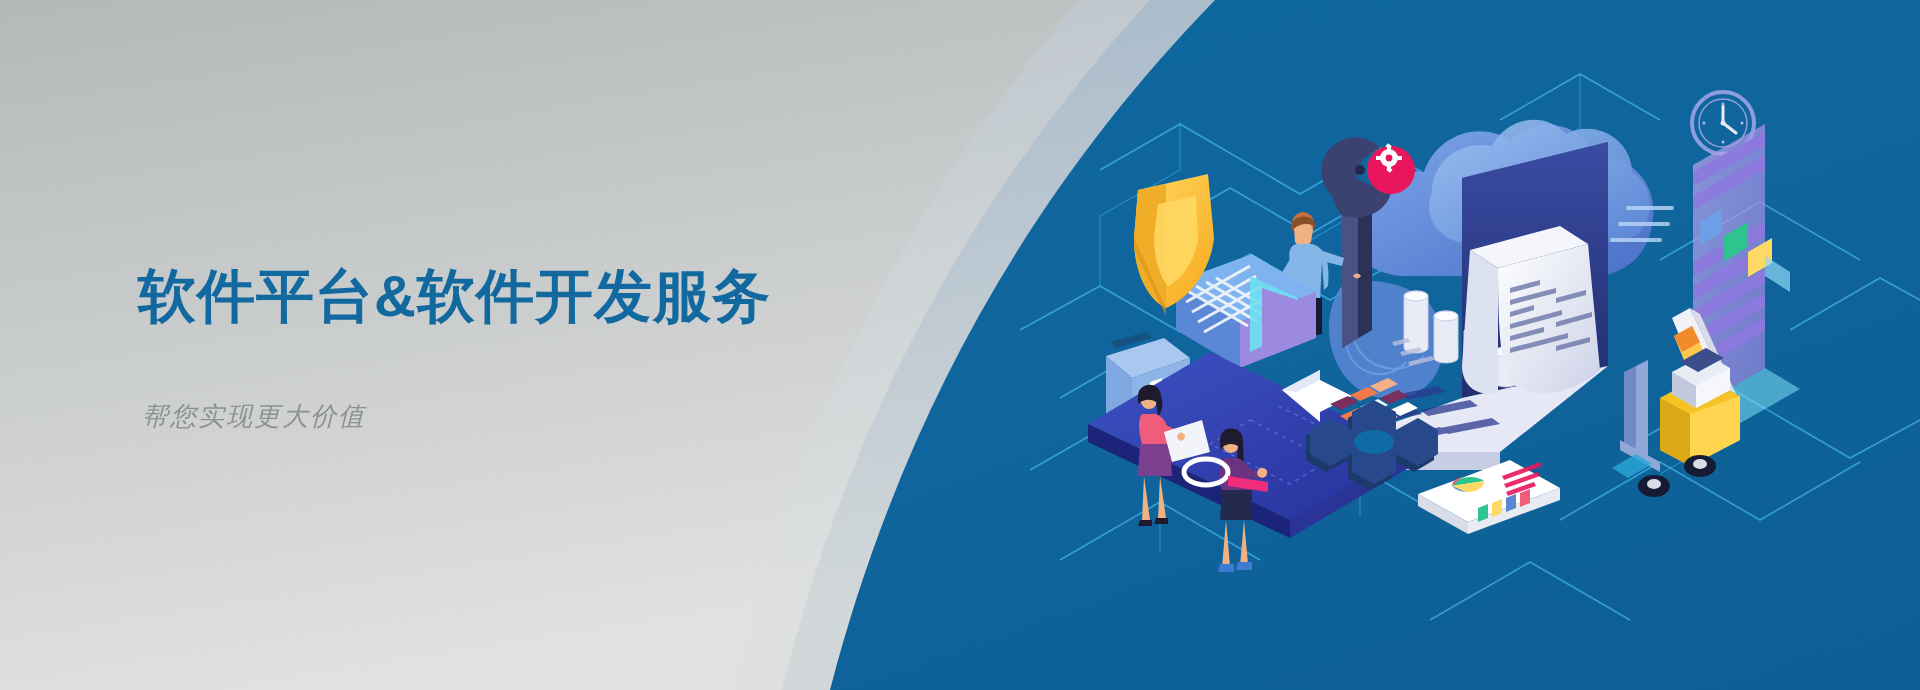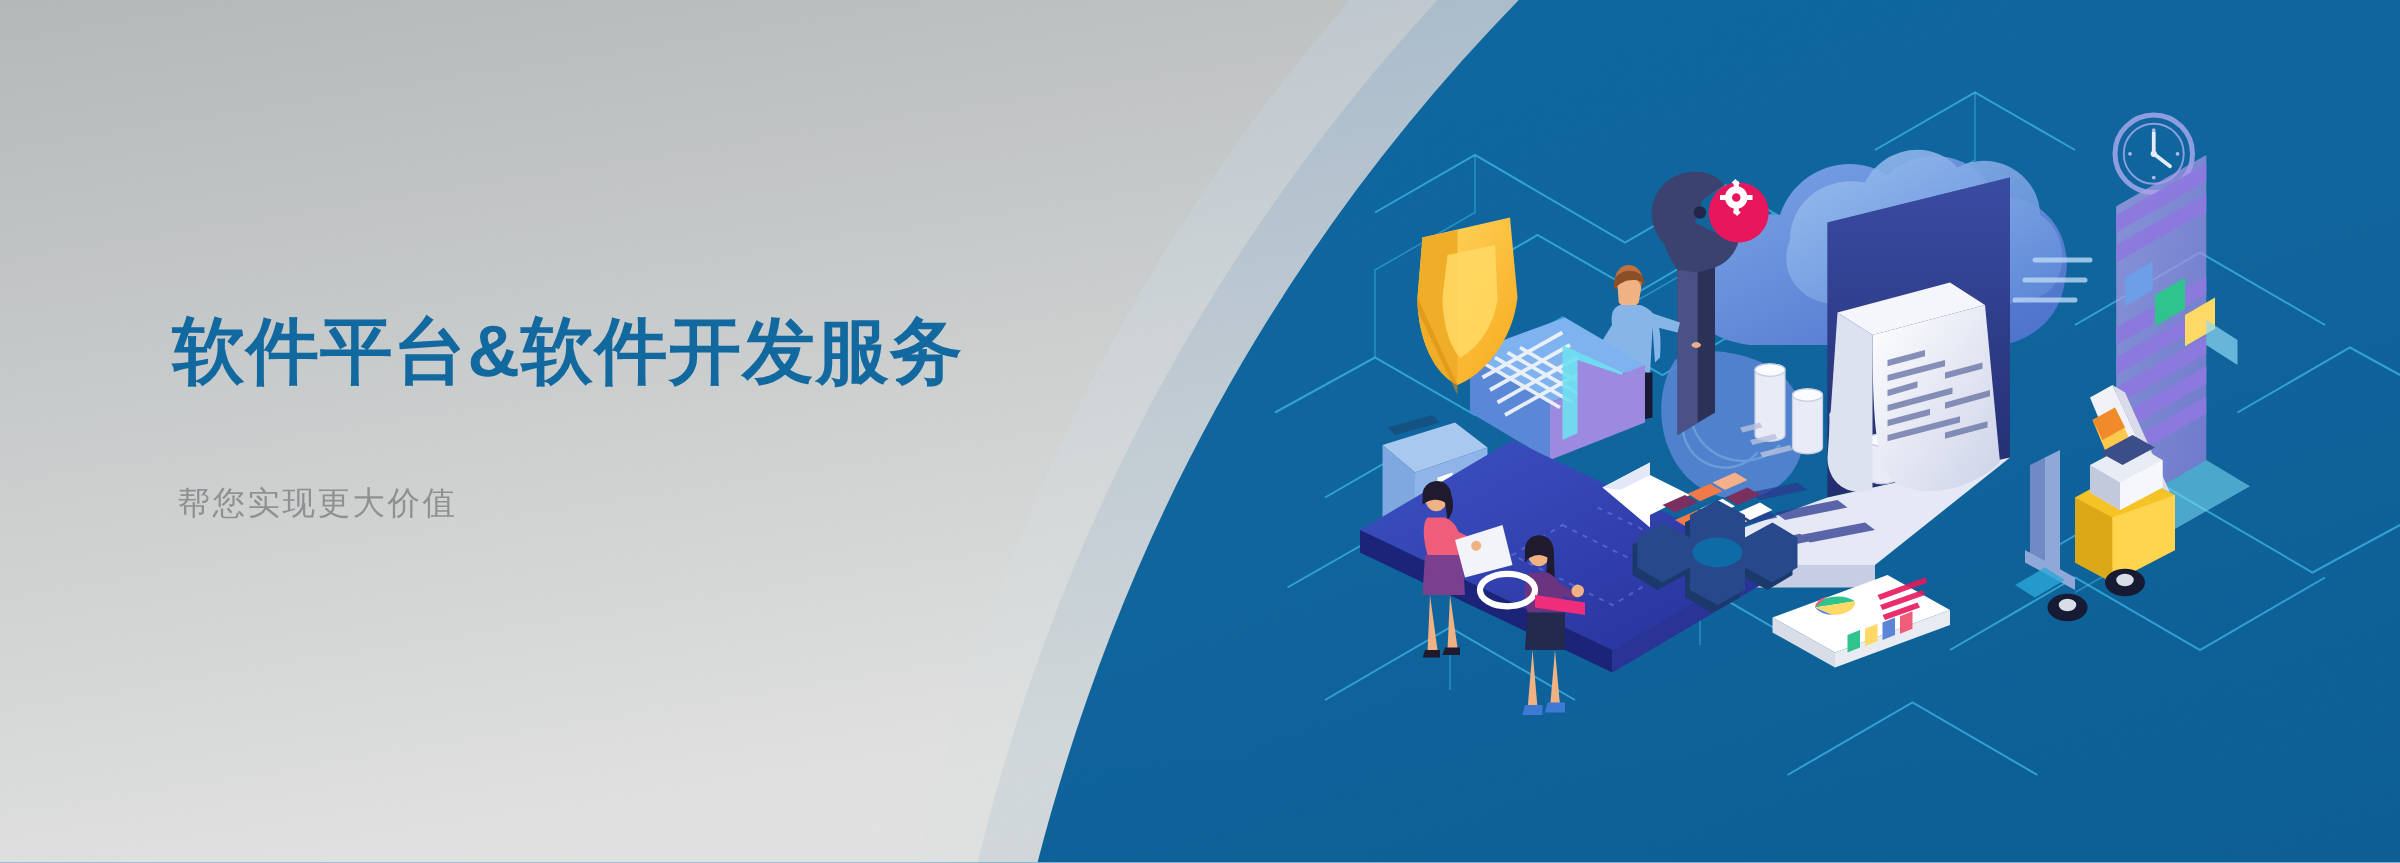--- a/index.html
+++ b/index.html
@@ -3,28 +3,28 @@
 <meta charset="utf-8">
 <title>Banner</title>
 <style>
   html,body{margin:0;padding:0;background:#fff;}
   body{font-family:"Liberation Sans","DejaVu Sans",sans-serif;}
   #banner{
     position:relative;width:1920px;height:690px;overflow:hidden;
     background:#0e6ba5;
   }
   .layer{position:absolute;top:0;left:0;width:1920px;height:690px;}
-  #txt{position:absolute;left:138px;top:250px;z-index:40;}
+  #txt{position:absolute;left:138px;top:264px;z-index:40;}
   #title{
     font-size:58px;line-height:1.12;font-weight:700;letter-spacing:1px;
     color:#11699f;margin:0;white-space:nowrap;
   }
   #subtitle{
     font-size:26px;line-height:1.2;font-weight:400;letter-spacing:2px;
-    color:#8e9192;margin:72px 0 0 4px;white-space:nowrap;
+    color:#8e9192;margin:72px 0 0 4px;white-space:nowrap;font-style:italic;
   }
 </style>
 </head>
 <body>
 
 <div id="banner">
 
   <svg class="layer" viewBox="0 0 1920 690" preserveAspectRatio="none" style="z-index:1">
     <defs>
       <linearGradient id="gGray" x1="0" y1="0" x2="0.25" y2="1">

